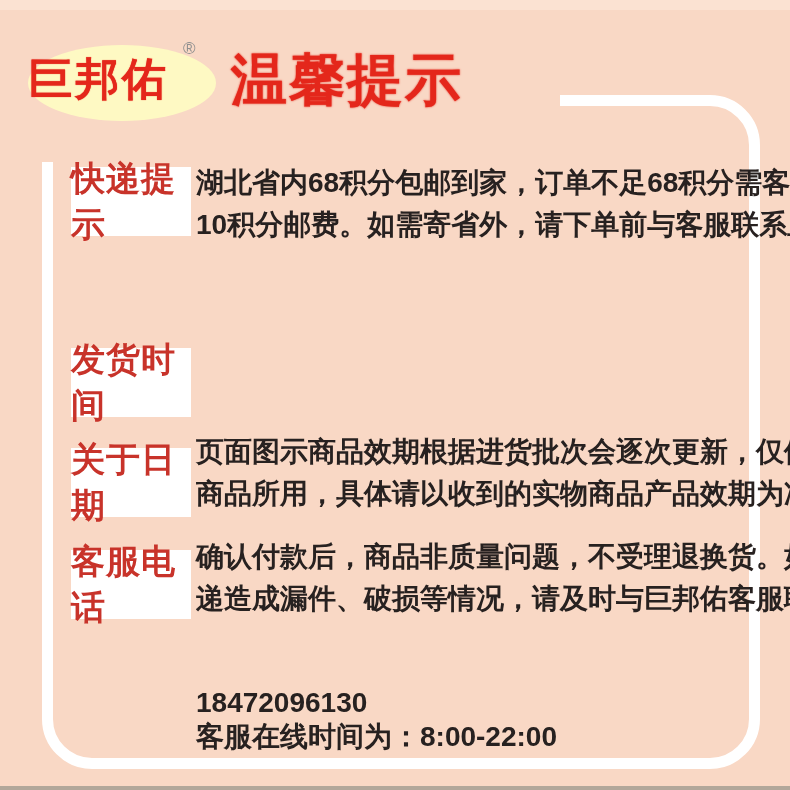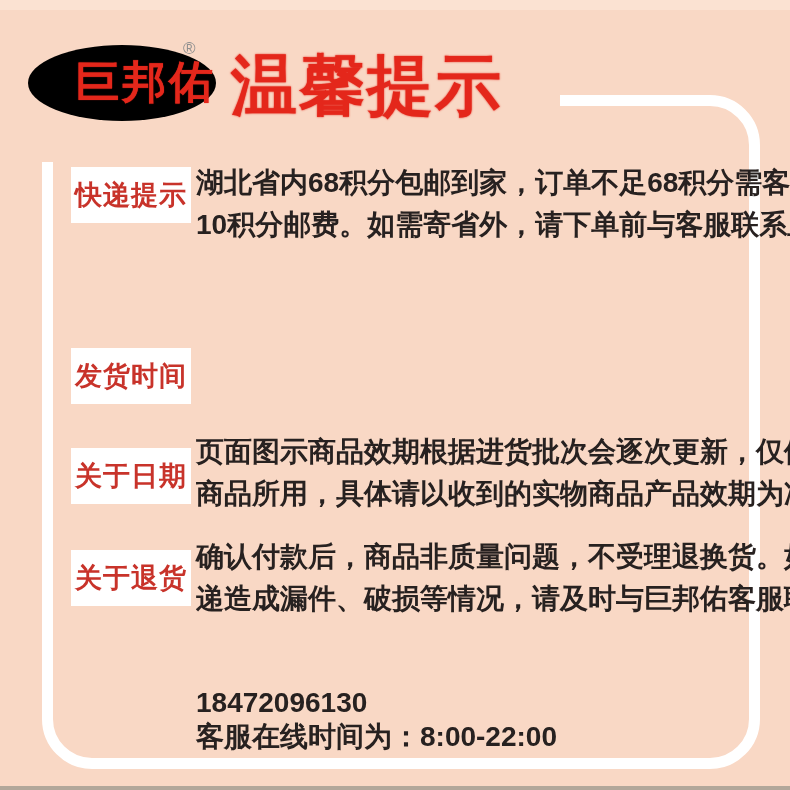--- a/index.html
+++ b/index.html
@@ -34,47 +34,48 @@
     box-sizing:border-box;
     z-index:1;
   }
   .frame-gap-patch{
     position:absolute;left:0;top:78px;width:560px;height:84px;
     background:var(--bg);
     z-index:2;
   }
   .logo-ellipse{
     position:absolute;left:28px;top:45px;width:188px;height:76px;
-    background:#000000;border-radius:50%;
-    display:flex;align-items:center;justify-content:flex-end;
+    background:#fef9c3;border-radius:50%;
+    display:flex;align-items:center;justify-content:flex-start;
     z-index:3;
+    font-family:Liberation Mono, monospace;
   }
   .logo-text{
     color:var(--brand-red);
     font-size:44px;font-weight:900;letter-spacing:3px;
     line-height:1;transform:translateY(-1px);
     text-shadow:0 0 1px var(--brand-red);
   }
   .reg-mark{
     position:absolute;left:183px;top:40px;
     font-size:17px;color:#8f8f8f;z-index:3;line-height:1;
   }
   .page-title{
     position:absolute;left:231px;top:52px;
-    font-size:66px;font-weight:900;letter-spacing:2px;
+    font-size:56px;font-weight:900;letter-spacing:2px;
     color:var(--brand-red);line-height:1;
     text-shadow:0 0 2px var(--brand-red);
     z-index:3;white-space:nowrap;
   }
   .section-label{
-    position:absolute;left:71px;width:120px;height:56px;
+    position:absolute;left:71px;width:120px;height:69px;
     background:#ffffff;
     display:flex;align-items:center;justify-content:center;
     color:var(--label-red);
-    font-size:27px;font-weight:bold;letter-spacing:1px;
+    font-size:34px;font-weight:bold;letter-spacing:1px;
     z-index:3;
   }
   .section-body{
     position:absolute;left:196px;width:560px;
     color:var(--body-ink);
     font-size:28px;font-weight:bold;
     z-index:3;
   }
   .section-body .line{
     display:block;white-space:nowrap;line-height:42px;
@@ -111,21 +112,21 @@
   </div>
 
   <div class="section-label s2-label">发货时间</div>
 
   <div class="section-label s3-label">关于日期</div>
   <div class="section-body s3-body">
     <span class="line">页面图示商品效期根据进货批次会逐次更新，仅供展示</span>
     <span class="line">商品所用，具体请以收到的实物商品产品效期为准。</span>
   </div>
 
-  <div class="section-label s4-label">关于退货</div>
+  <div class="section-label s4-label">客服电话</div>
   <div class="section-body s4-body">
     <span class="line">确认付款后，商品非质量问题，不受理退换货。如出现因快</span>
     <span class="line">递造成漏件、破损等情况，请及时与巨邦佑客服联系，经</span>
   </div>
 
   <div class="section-body s5-body lh34">
     <span class="line">18472096130</span>
     <span class="line">客服在线时间为：8:00-22:00</span>
   </div>
 

